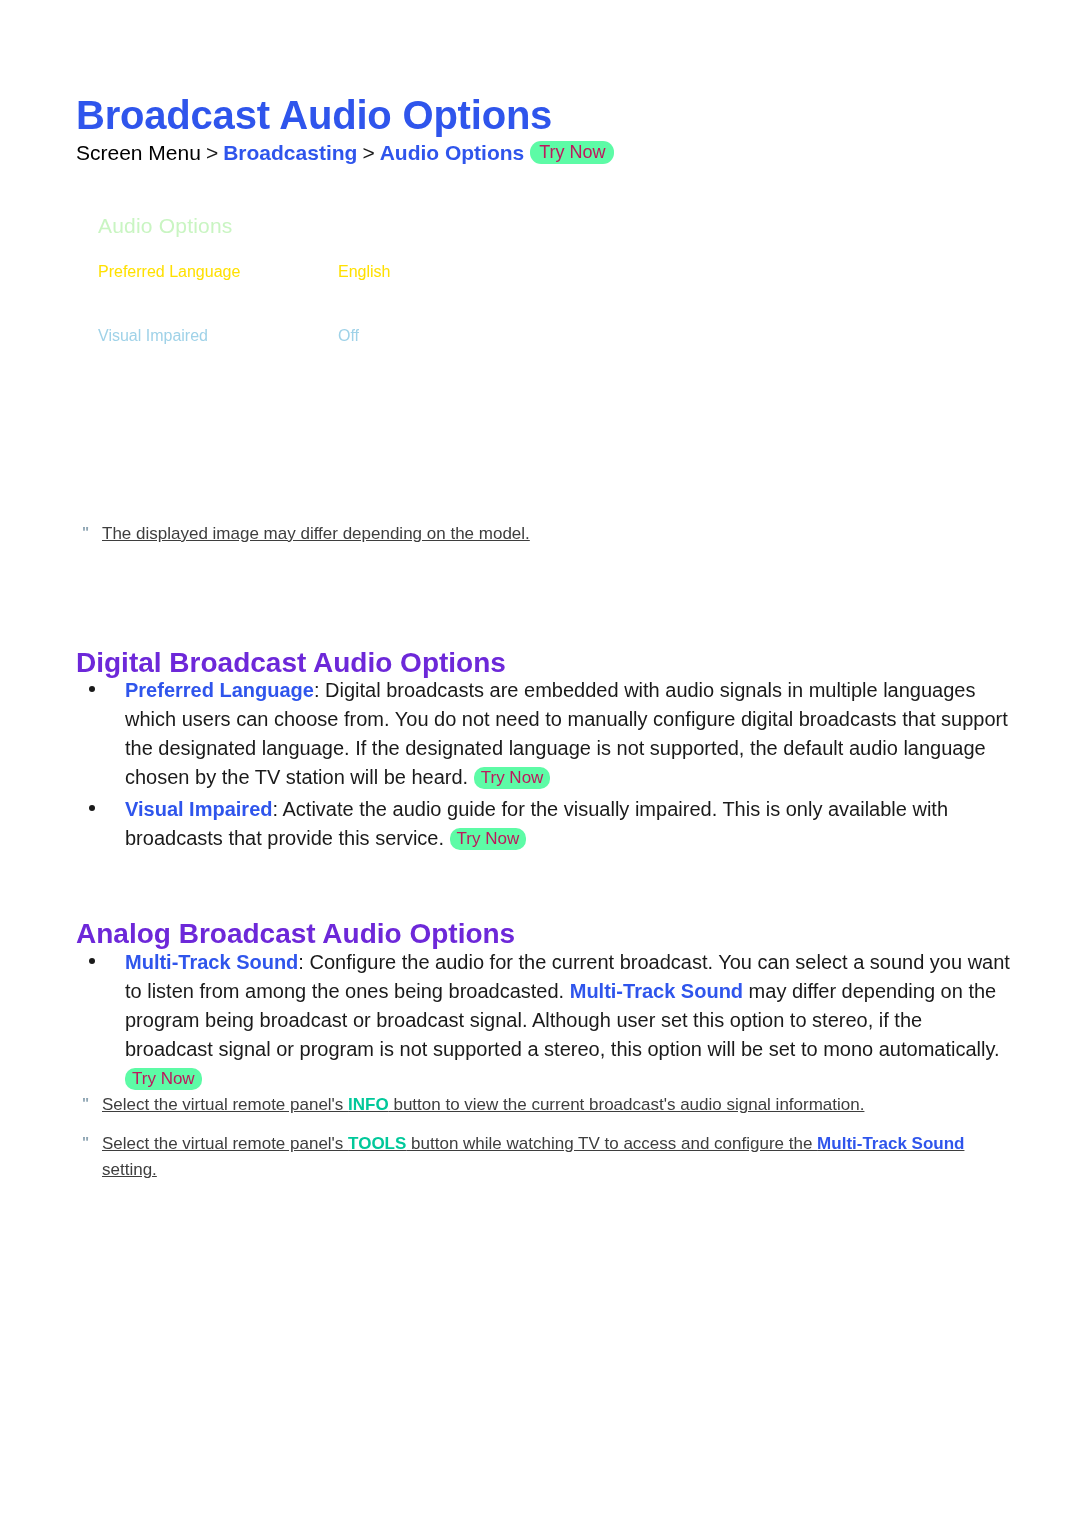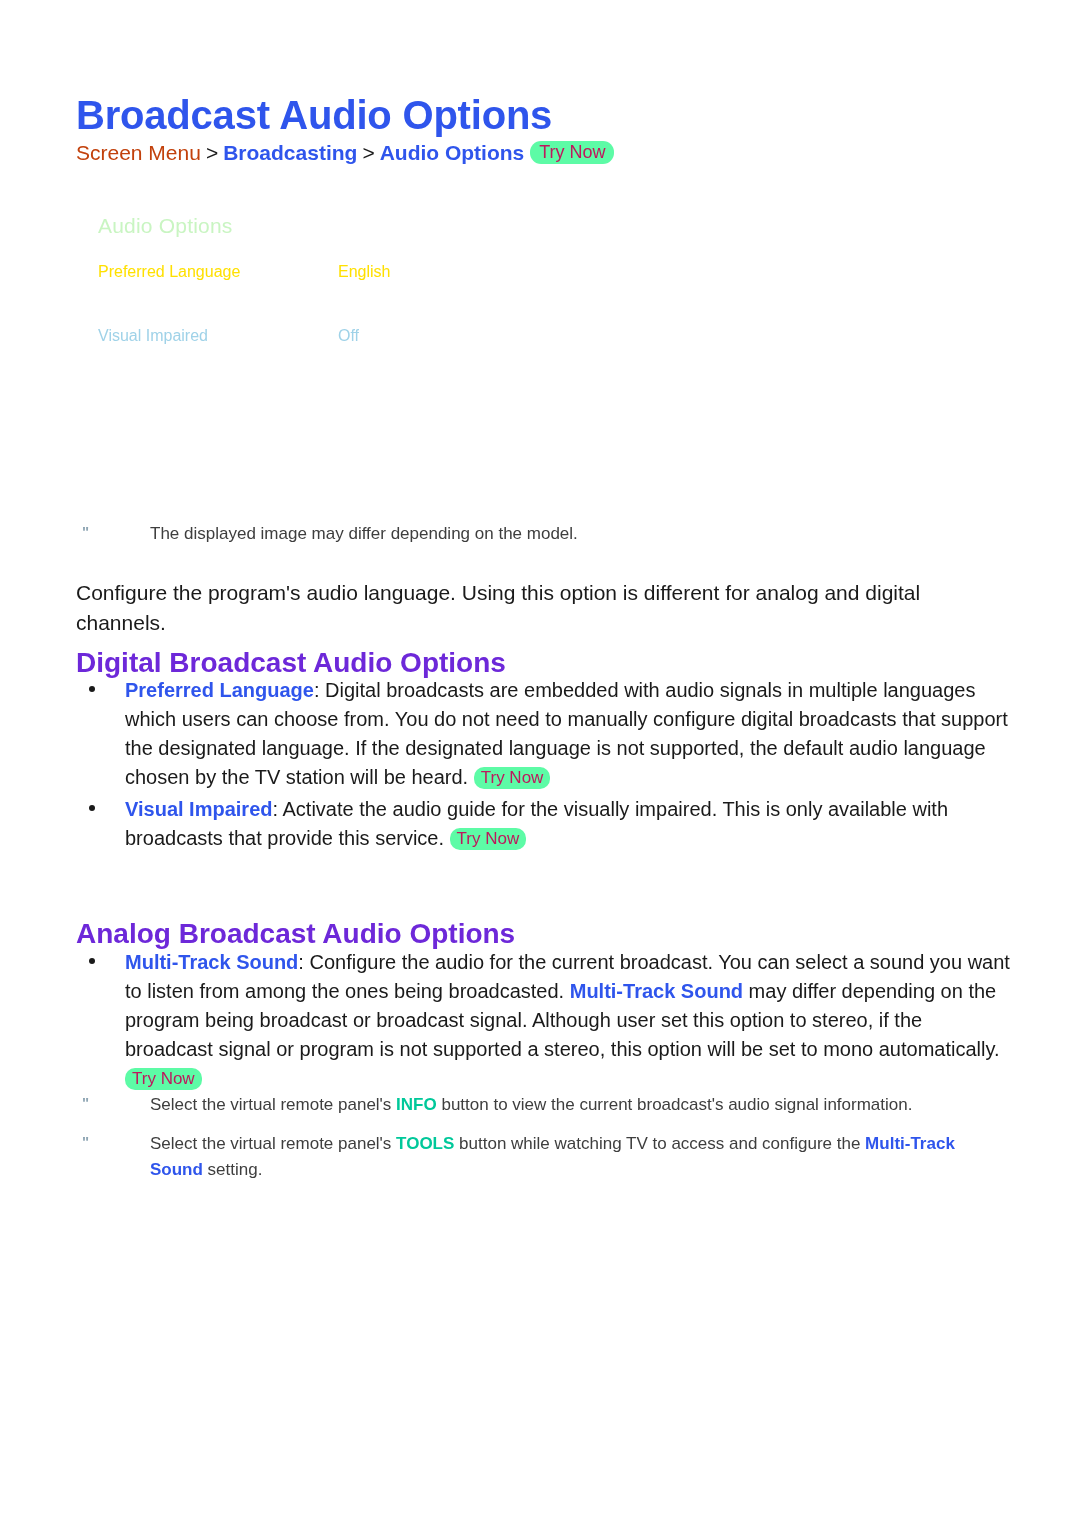--- a/index.html
+++ b/index.html
@@ -39,21 +39,21 @@
   
   .breadcrumb {
     position: absolute;
     left: 76px;
     top: 141px;
     font-size: 21px;
     color: #1a1a1a;
     white-space: nowrap;
     line-height: 1;
   }
-  .breadcrumb .crumb-plain { color: #c2410c; }
+  .breadcrumb .crumb-plain { color: #000000; }
   .breadcrumb .crumb-link { color: #2f55ec; font-weight: bold; }
   .breadcrumb .sep {
     color: #1a1a1a;
     margin: 0 5px;
     font-weight: normal;
   }
 
   
   .try-now {
     display: inline-block;
@@ -109,21 +109,22 @@
   .note .note-mark {
     position: absolute;
     left: 0;
     top: -2px;
     color: #8fa6b4;
     font-size: 15px;
     font-weight: bold;
   }
   .note .note-text {
     display: block;
-    margin-left: 68px;
+    margin-left: 20px;
+    text-decoration: underline;
   }
   .note-1 { left: 82px; top: 521px; width: 900px; }
   .note-2 { left: 82px; top: 1092px; width: 910px; }
   .note-3 { left: 82px; top: 1131px; width: 920px; }
 
   
   .intro {
     position: absolute;
     left: 76px;
     top: 557px;
@@ -195,21 +196,20 @@
       <span class="tv-label">Visual Impaired</span>
       <span class="tv-value">Off</span>
     </div>
   </div>
 
   <div class="note note-1">
     <span class="note-mark">"</span>
     <span class="note-text">The displayed image may differ depending on the model.</span>
   </div>
 
-  <p class="intro">Configure the program's audio language. Using this option is different for analog and digital channels.</p>
 
   <h2 class="section-heading heading-digital">Digital Broadcast Audio Options</h2>
 
   <div class="bullet bullet-1">
     <span class="dot"></span>
     <span class="btext"><span class="lnk">Preferred Language</span><span>: Digital broadcasts are embedded with audio signals in multiple languages which users can choose from. You do not need to manually configure digital broadcasts that support the designated language. If the designated language is not supported, the default audio language chosen by the TV station will be heard. </span><span class="try-now sm">Try Now</span></span>
   </div>
 
   <div class="bullet bullet-2">
     <span class="dot"></span>

